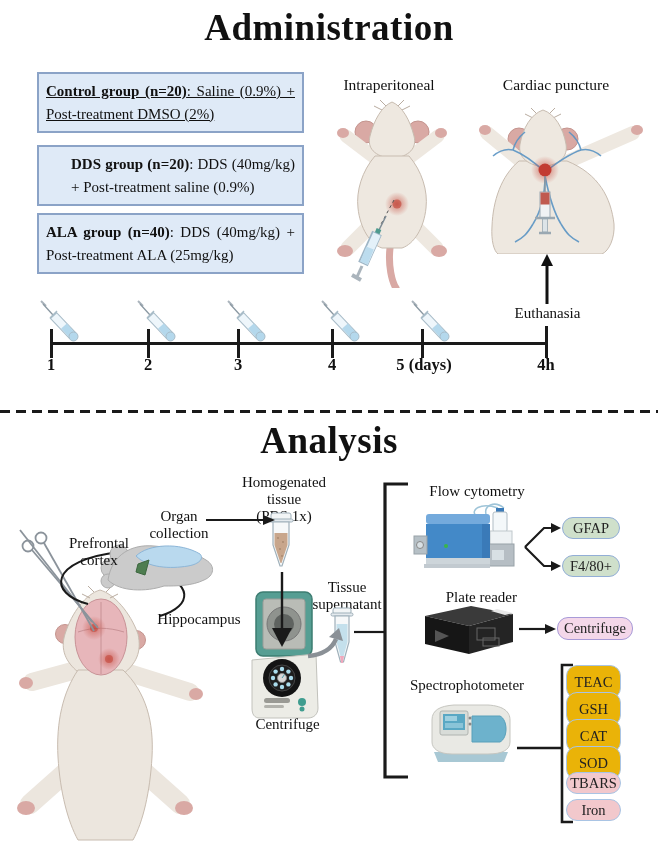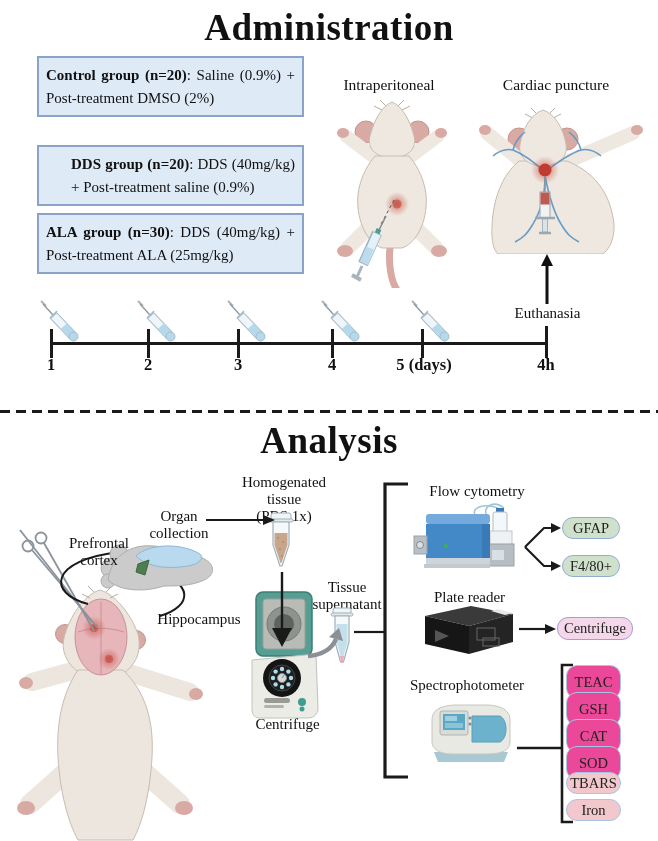--- a/index.html
+++ b/index.html
@@ -15,39 +15,39 @@
   .small-label{font-size:15px;line-height:1.12;text-align:center;}
   .tick{width:2.5px;height:29px;background:#1a1a1a;top:329px;}
   .tick-label{font-weight:bold;font-size:16.5px;top:355px;transform:translateX(-50%);white-space:nowrap;}
   .tl-line{top:342px;height:2.5px;background:#1a1a1a;}
   .dashed-sep{top:410px;left:0;width:658px;height:3px;
       background:repeating-linear-gradient(90deg,#1a1a1a 0 10px,transparent 10px 16px);}
   .badge{border-radius:11px;box-sizing:border-box;display:flex;align-items:center;
          justify-content:center;font-size:14.5px;border:1.6px solid #a9c4e4;color:#222;}
   .badge.green{background:#cfe0cb;border-color:#92aed6;width:58px;height:22px;}
   .badge.pinkpurple{background:#f4d7e9;border-color:#a89bd8;width:76px;height:23px;}
-  .badge.cream{background:#ec4899;width:55px;height:34px;}
+  .badge.cream{background:#eab308;width:55px;height:34px;}
   .badge.rose{background:#f2c8cc;width:55px;height:22px;}
   svg{display:block;}
 </style>
 </head>
 <body>
 
 <div class="page">
 
   <div class="abs title" style="top:6px;">Administration</div>
 
-  <div class="abs group-box" style="top:56px;">
+  <div class="abs group-box" style="top:72px;text-decoration:underline;">
     <b>Control group (n=20)</b><span>: Saline (0.9%) + Post-treatment DMSO (2%)</span>
   </div>
   <div class="abs group-box" style="top:145px;padding-left:32px;">
     <b>DDS group (n=20)</b><span>: DDS (40mg/kg) + Post-treatment saline (0.9%)</span>
   </div>
   <div class="abs group-box" style="top:213px;">
-    <b>ALA group (n=30)</b><span>: DDS (40mg/kg) + Post-treatment ALA (25mg/kg)</span>
+    <b>ALA group (n=40)</b><span>: DDS (40mg/kg) + Post-treatment ALA (25mg/kg)</span>
   </div>
 
   <div class="abs route-label" style="left:329px;top:76px;width:120px;">Intraperitoneal</div>
   <div class="abs route-label" style="left:489px;top:76px;width:134px;">Cardiac puncture</div>
 
   <svg class="abs" style="left:330px;top:96px;" width="125" height="192" viewBox="0 0 125 192">
     <defs>
       <radialGradient id="glow1">
           <stop offset="0%" stop-color="#c0392b" stop-opacity=".6"></stop>
       <stop offset="100%" stop-color="#c0392b" stop-opacity="0"></stop>
@@ -355,21 +355,21 @@
     <rect x="70" y="24" width="8" height="40" fill="#3a7ab8"></rect>
     <rect x="14" y="58" width="64" height="6" fill="#cdd5da"></rect>
     <circle cx="34" cy="46" r="2" fill="#39b54a"></circle>
     <rect x="2" y="36" width="13" height="18" fill="#b6c0c6" stroke="#98a2a8"></rect>
     <circle cx="8" cy="45" r="3.5" fill="#d8e0e4" stroke="#888"></circle>
     <rect x="12" y="64" width="66" height="4" fill="#c2cad0"></rect>
   </svg>
   <div class="abs badge green" style="left:562px;top:517px;">GFAP</div>
   <div class="abs badge green" style="left:562px;top:555px;">F4/80+</div>
 
-  <div class="abs small-label" style="left:422px;top:589px;width:95px;">Plate reader</div>
+  <div class="abs small-label" style="left:422px;top:589px;width:95px;text-align:right;">Plate reader</div>
   <svg class="abs" style="left:419px;top:602px;" width="100" height="54" viewBox="0 0 100 54">
     <polygon points="6,14 52,4 94,12 50,24" fill="#3a3a3a"></polygon>
     <polygon points="78,7 94,11 86,13 72,9" fill="#e8e8e8"></polygon>
     <polygon points="6,14 50,24 50,52 6,42" fill="#161616"></polygon>
     <polygon points="50,24 94,12 94,40 50,52" fill="#242424"></polygon>
     <polygon points="16,28 30,34 16,40" fill="#555"></polygon>
     <rect x="58" y="26" width="18" height="12" fill="none" stroke="#666"></rect>
     <rect x="64" y="36" width="16" height="8" fill="none" stroke="#666"></rect>
   </svg>
   <div class="abs badge pinkpurple" style="left:557px;top:617px;">Centrifuge</div>

